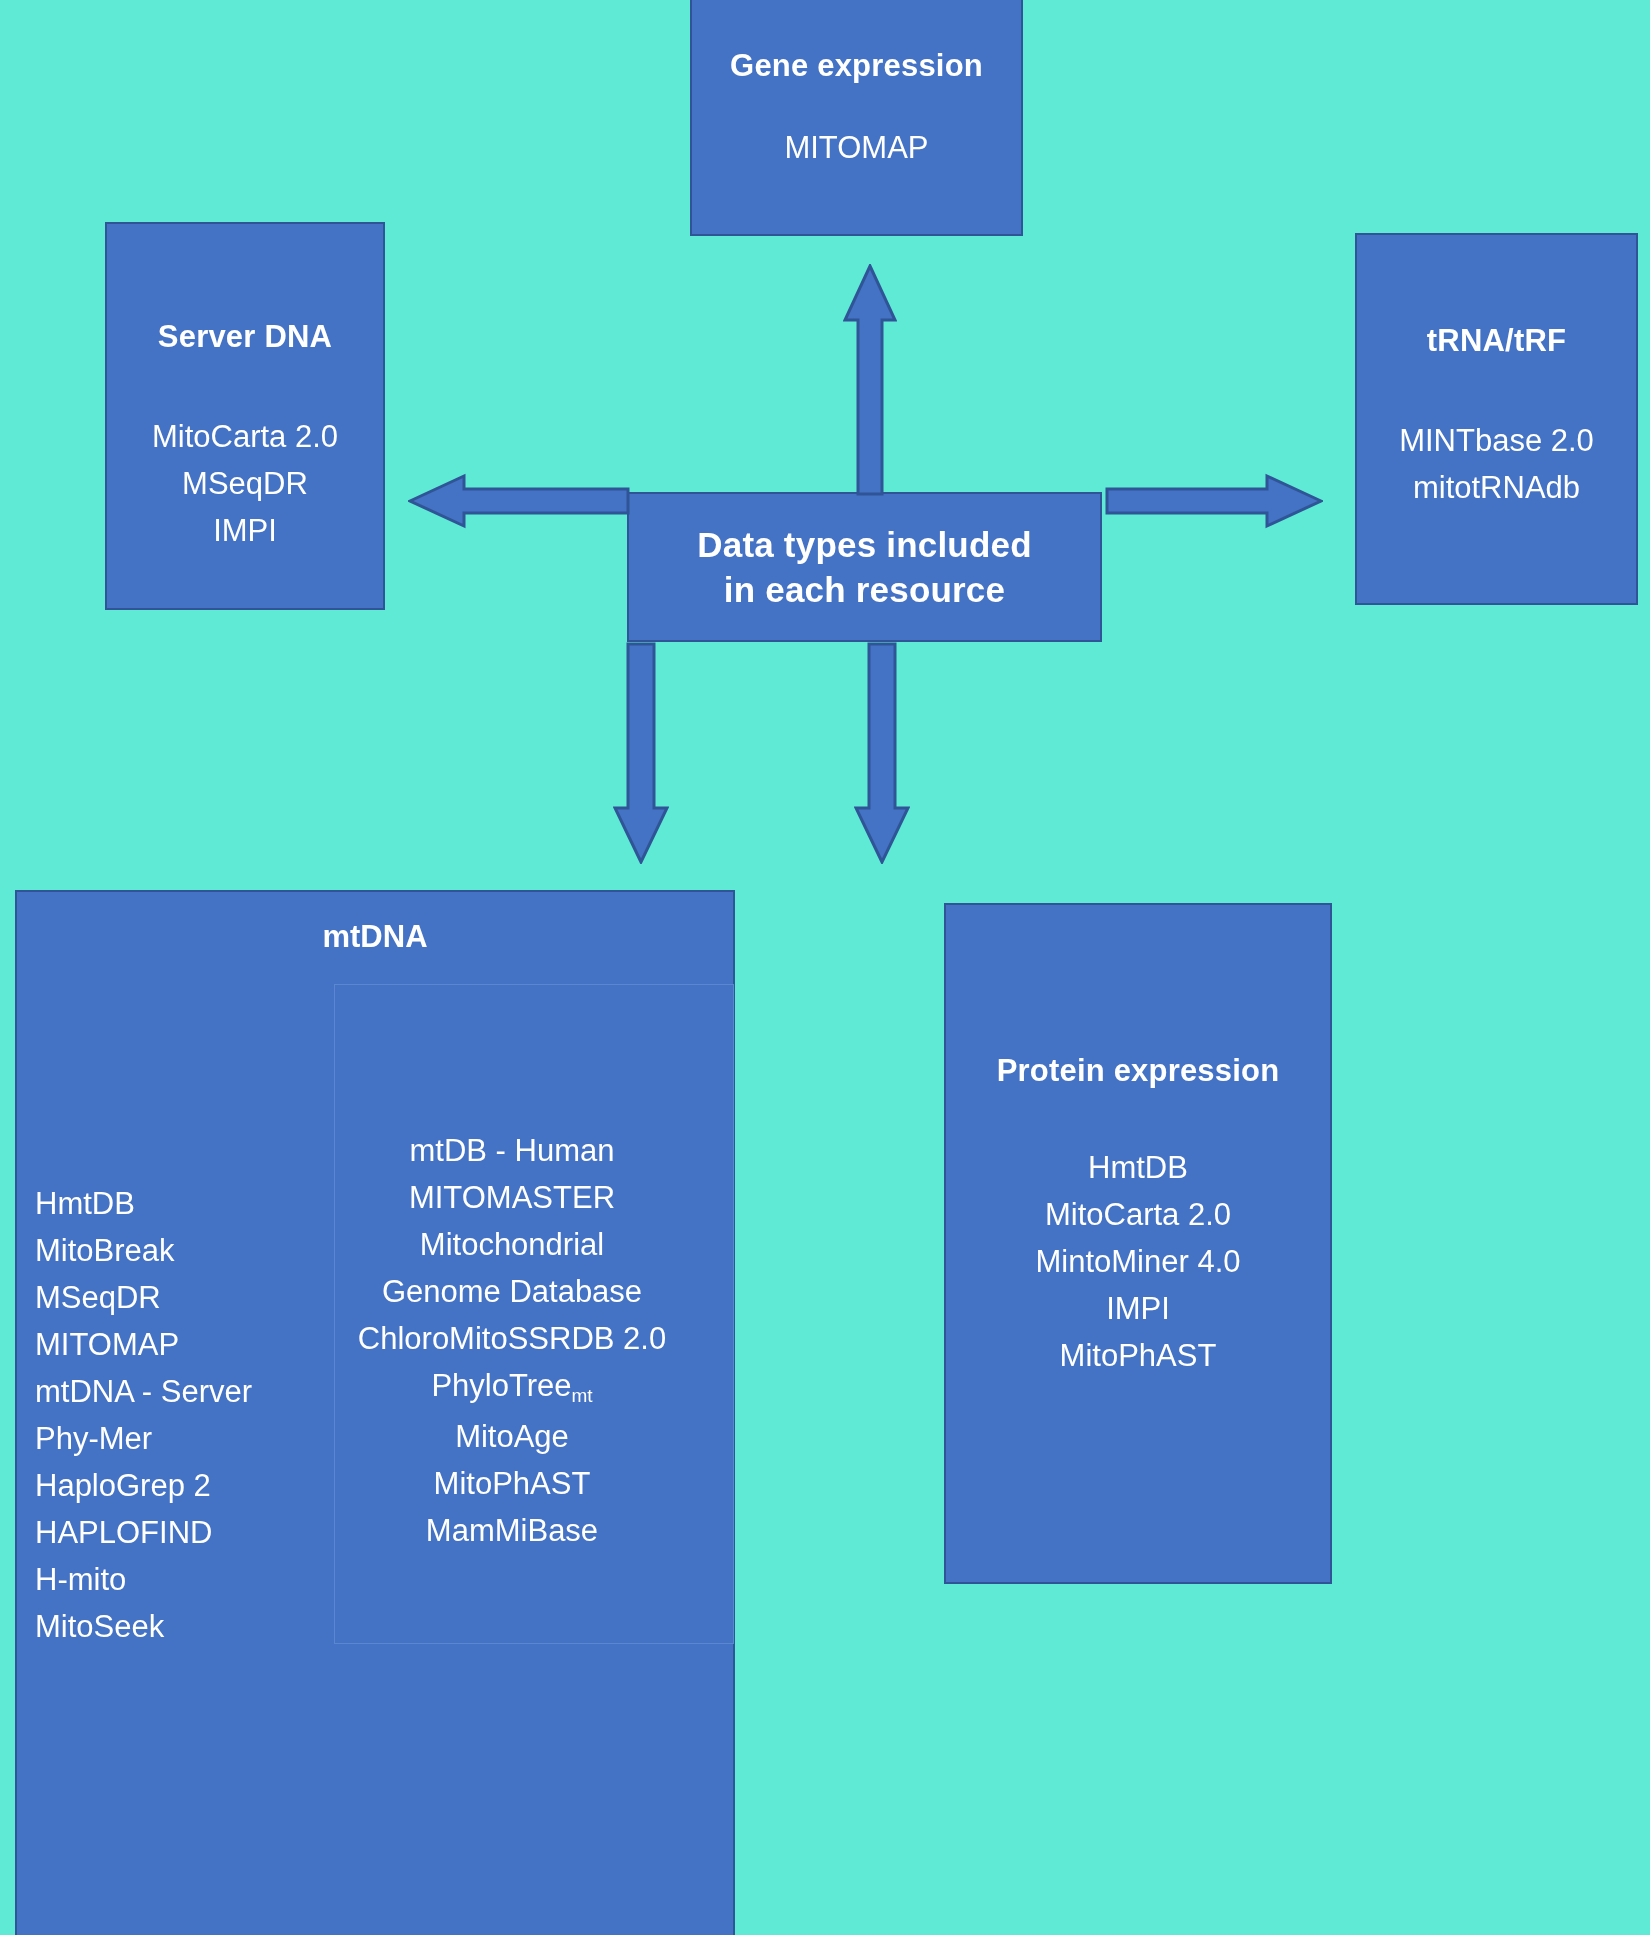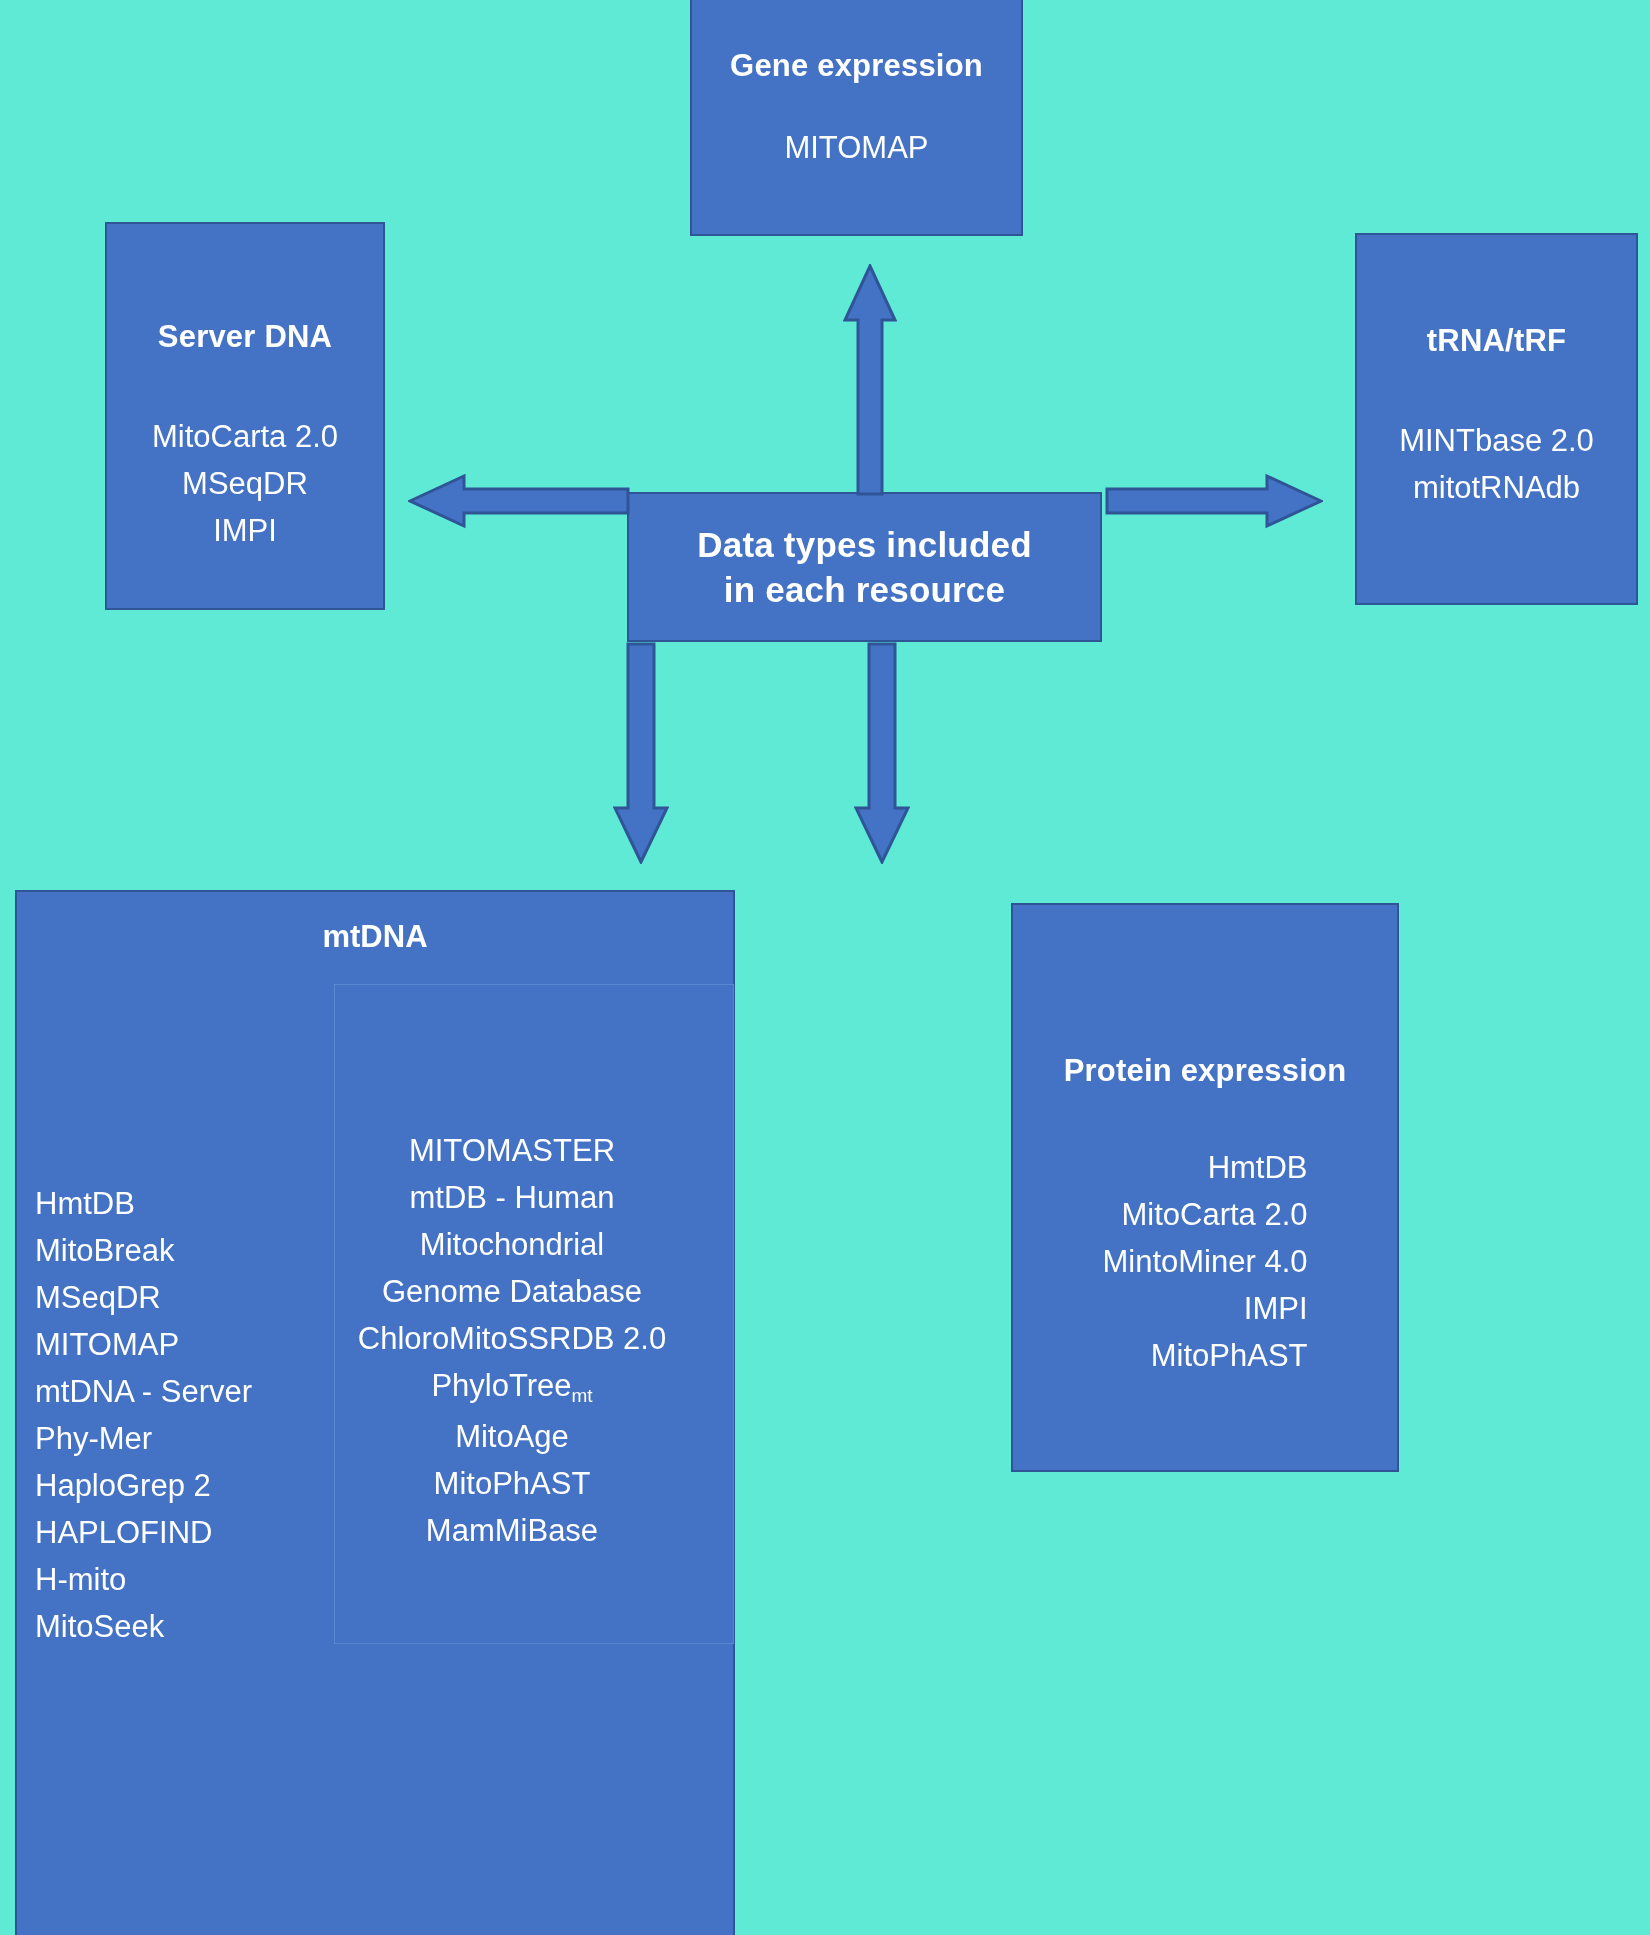--- a/index.html
+++ b/index.html
@@ -97,21 +97,21 @@
     left: 275px; width: 440px; top: 235px;
     text-align: center;
     font-size: 31px;
     line-height: 47px;
     color: #ffffff;
   }
   #mtdna-right-list div { white-space: nowrap; }
   #mtdna-right-list sub { font-size: 19px; vertical-align: baseline; position: relative; top: 6px; text-align: center; }
 
   #box-protein {
-    left: 1011px; top: 903px; width: 388px; height: 569px; text-align: right;
+    left: 944px; top: 903px; width: 388px; height: 681px;
   }
   #box-protein .box-title { font-size: 31px; margin-top: 148px; }
   #box-protein .box-list  { font-size: 31px; margin-top: 55px; line-height: 47px; }
 
   
   .arrow { position: absolute; }
   .arrow svg { display: block; }
 </style>
 </head>
 <body>
@@ -156,22 +156,22 @@
       <div>MSeqDR</div>
       <div>MITOMAP</div>
       <div>mtDNA - Server</div>
       <div>Phy-Mer</div>
       <div>HaploGrep 2</div>
       <div>HAPLOFIND</div>
       <div>H-mito</div>
       <div>MitoSeek</div>
     </div>
     <div id="mtdna-right-list">
+      <div>mtDB - Human</div>
       <div>MITOMASTER</div>
-      <div>mtDB - Human</div>
       <div>Mitochondrial</div>
       <div>Genome Database</div>
       <div>ChloroMitoSSRDB 2.0</div>
       <div><span>PhyloTree</span><sub>mt</sub></div>
       <div>MitoAge</div>
       <div>MitoPhAST</div>
       <div>MamMiBase</div>
     </div>
   </div>
 

